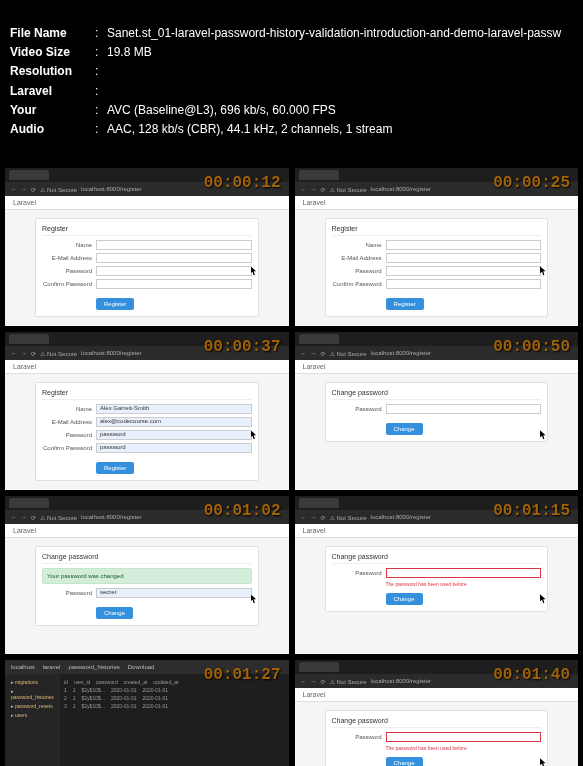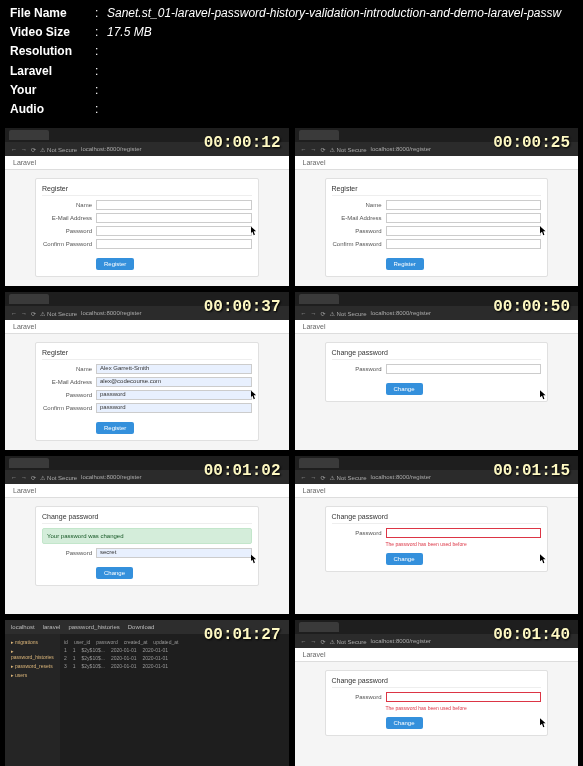--- a/index.html
+++ b/index.html
@@ -1,24 +1,24 @@
 <!DOCTYPE html>
 <html><head>
 <meta charset="utf-8">
 <style>
 * { margin: 0; padding: 0; box-sizing: border-box; }
 body { width: 583px; height: 766px; background: #000; font-family: Arial, sans-serif; color: #fff; overflow: hidden; }
-.meta { padding: 4px 10px; font-size: 12px; line-height: 1.6; }
+.meta { padding: 24px 10px; font-size: 12px; line-height: 1.6; }
 .meta-row { display: flex; }
 .meta-label { width: 85px; font-weight: bold; }
 .meta-sep { width: 12px; }
-.meta-value { flex: 1; white-space: nowrap; overflow: hidden; font-style: italic; }
+.meta-value { flex: 1; white-space: nowrap; overflow: hidden; }
 .grid { display: grid; grid-template-columns: 1fr 1fr; gap: 4px; padding: 4px; }
 .thumb { position: relative; background: #1a1a1a; height: 160px; overflow: hidden; border: 1px solid #000; }
-.timestamp { position: absolute; top: 6px; right: 8px; font-size: 16px; font-weight: bold; color: #fef9c3; text-shadow: 1px 1px 2px #000; z-index: 10; font-family: 'Courier New', monospace; }
+.timestamp { position: absolute; top: 6px; right: 8px; font-size: 16px; font-weight: bold; color: #a16207; text-shadow: 1px 1px 2px #000; z-index: 10; font-family: 'Courier New', monospace; }
 .browser-chrome { background: #2b2b2b; height: 28px; display: flex; flex-direction: column; }
 .tab-bar { height: 14px; background: #1e1e1e; display: flex; align-items: center; padding: 0 4px; }
 .tab { background: #3a3a3a; width: 40px; height: 10px; border-radius: 2px 2px 0 0; margin-right: 2px; }
 .addr-bar { height: 14px; background: #2b2b2b; display: flex; align-items: center; padding: 0 6px; font-size: 6px; color: #aaa; gap: 4px; }
 .page { background: #f5f5f5; height: calc(100% - 28px); position: relative; }
 .page-header { background: #fff; height: 14px; border-bottom: 1px solid #ddd; display: flex; align-items: center; padding: 0 8px; font-size: 7px; color: #666; }
 .content { padding: 8px 30px; }
 .card { background: #fff; border: 1px solid #e0e0e0; border-radius: 2px; padding: 6px; }
 .card-title { font-size: 7px; color: #333; margin-bottom: 4px; padding-bottom: 3px; border-bottom: 1px solid #eee; }
 .form-row { display: flex; align-items: center; margin-bottom: 3px; gap: 4px; }
@@ -45,37 +45,39 @@
 
 <div class="meta">
   <div class="meta-row">
       <div class="meta-label">File Name</div>
       <div class="meta-sep">:</div>
       <div class="meta-value">Sanet.st_01-laravel-password-history-validation-introduction-and-demo-laravel-passw</div>
     </div>
   <div class="meta-row">
       <div class="meta-label">Video Size</div>
       <div class="meta-sep">:</div>
-      <div class="meta-value">17.5 MB</div>
+      <div class="meta-value">19.8 MB</div>
     </div>
   <div class="meta-row">
       <div class="meta-label">Resolution</div>
       <div class="meta-sep">:</div>
     </div>
   <div class="meta-row">
       <div class="meta-label">Laravel</div>
       <div class="meta-sep">:</div>
     </div>
   <div class="meta-row">
       <div class="meta-label">Your</div>
       <div class="meta-sep">:</div>
+      <div class="meta-value">AVC (Baseline@L3), 696 kb/s, 60.000 FPS</div>
     </div>
   <div class="meta-row">
       <div class="meta-label">Audio</div>
       <div class="meta-sep">:</div>
+      <div class="meta-value">AAC, 128 kb/s (CBR), 44.1 kHz, 2 channels, 1 stream</div>
     </div>
 </div>
 
 <div class="grid" id="grid">
     <div class="thumb">
       <div class="timestamp">00:00:12</div>
       <div class="browser-chrome">
         <div class="tab-bar">
           <div class="tab"></div>
         </div>

